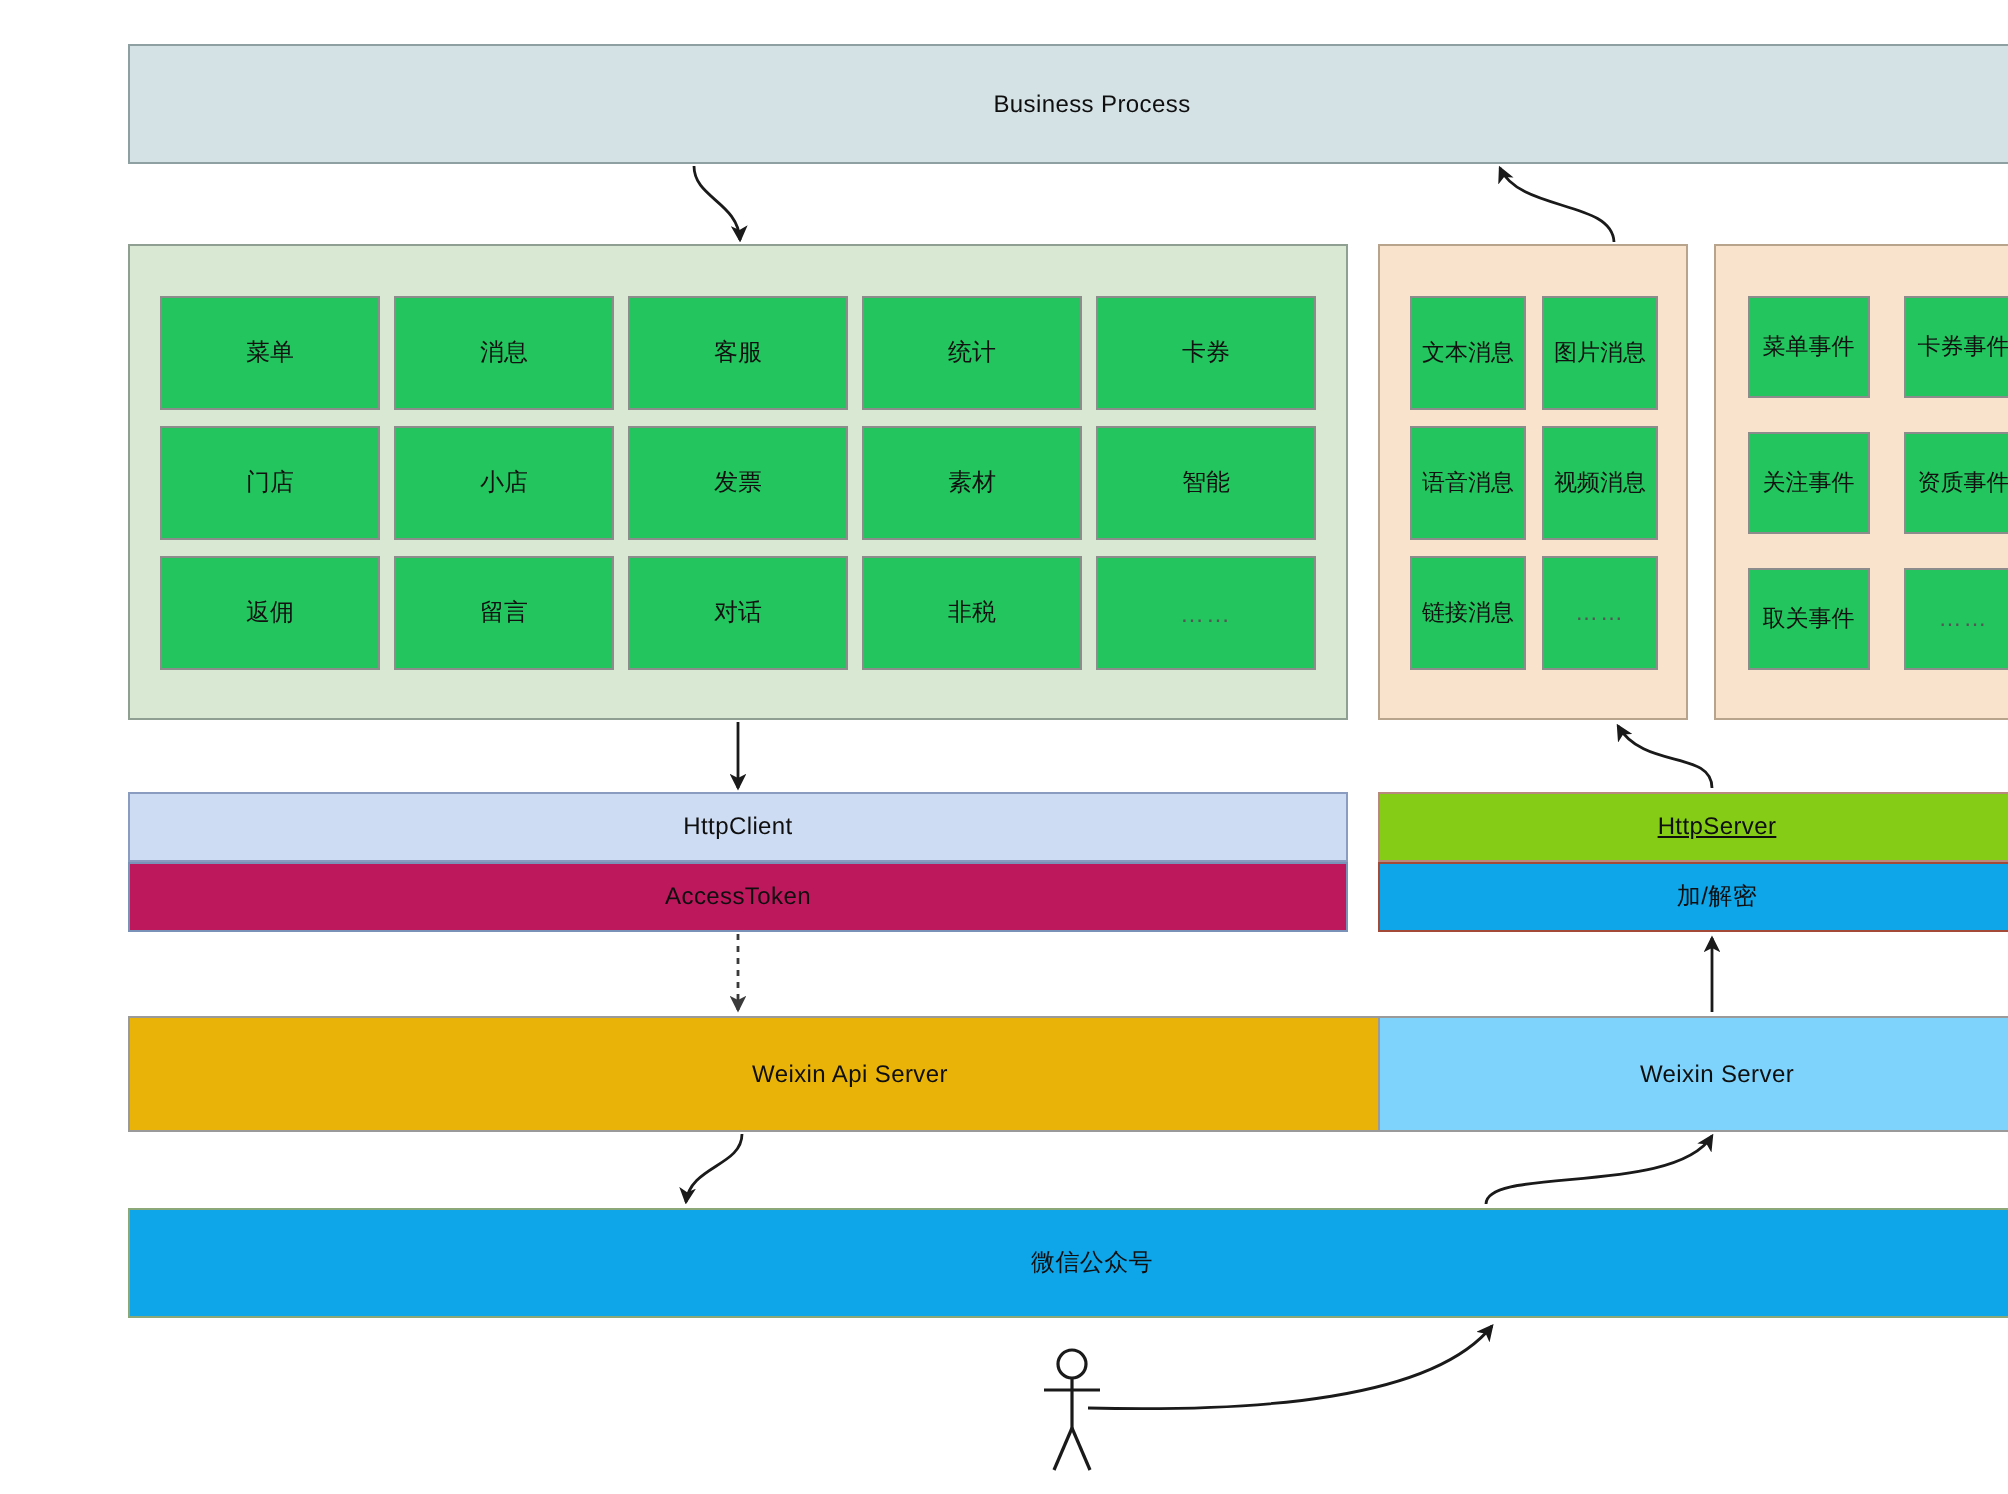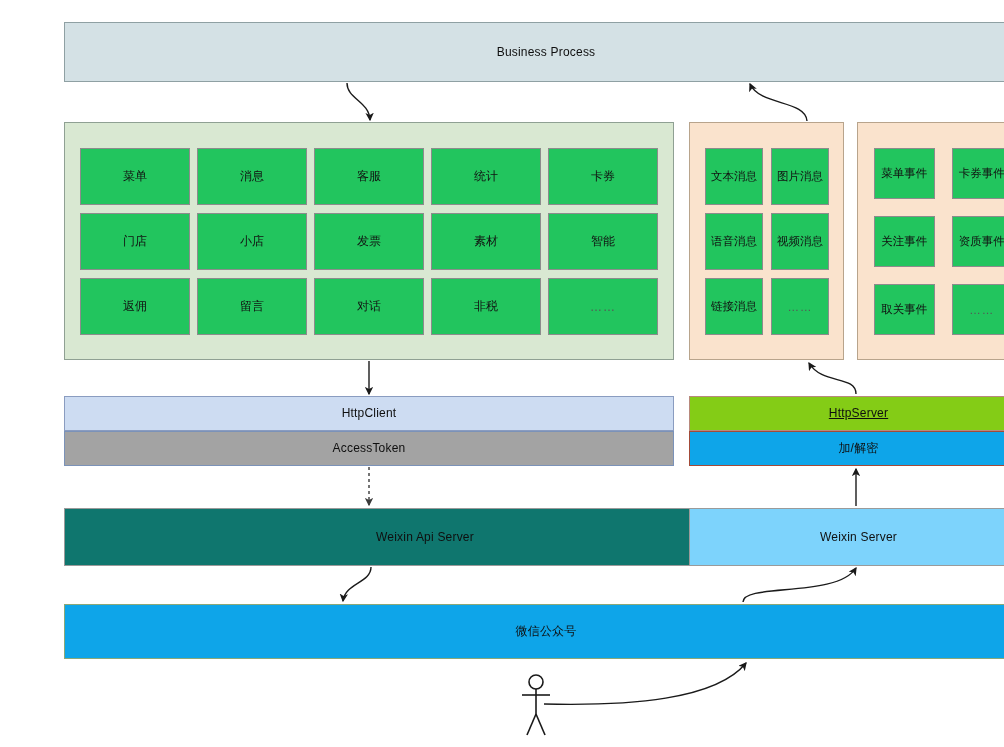--- a/index.html
+++ b/index.html
@@ -120,33 +120,33 @@
   .bar {
     border: 1px solid #8c8c8c;
     font-size: 12px;
   }
   .http-client {
     left: 20px; top: 396px; width: 610px; height: 35px;
     background: #cddcf2; border-color: #8a9cc0;
   }
   .access-token {
     left: 20px; top: 431px; width: 610px; height: 35px;
-    background: #a3a3a3; border-color: #7b92b8;
+    background: #be185d; border-color: #7b92b8;
   }
   .http-server {
     left: 645px; top: 396px; width: 339px; height: 35px;
     background: #84cc16; border-color: #b8897c; text-decoration: underline;
   }
   .jiemi {
     left: 645px; top: 431px; width: 339px; height: 35px;
     background: #0ea5e9; border-color: #a34a38;
   }
   .weixin-api-server {
     left: 20px; top: 508px; width: 722px; height: 58px;
-    background: #0f766e; border: 1px solid #9a9a9a;
+    background: #eab308; border: 1px solid #9a9a9a;
   }
   .weixin-server {
     left: 645px; top: 508px; width: 339px; height: 58px;
     background: #7dd3fc; border: 1px solid #9a9a9a;
   }
   .mp-account {
     left: 20px; top: 604px; width: 964px; height: 55px;
     background: #0ea5e9; border: 1px solid #8aa878;
   }
   svg.overlay {

